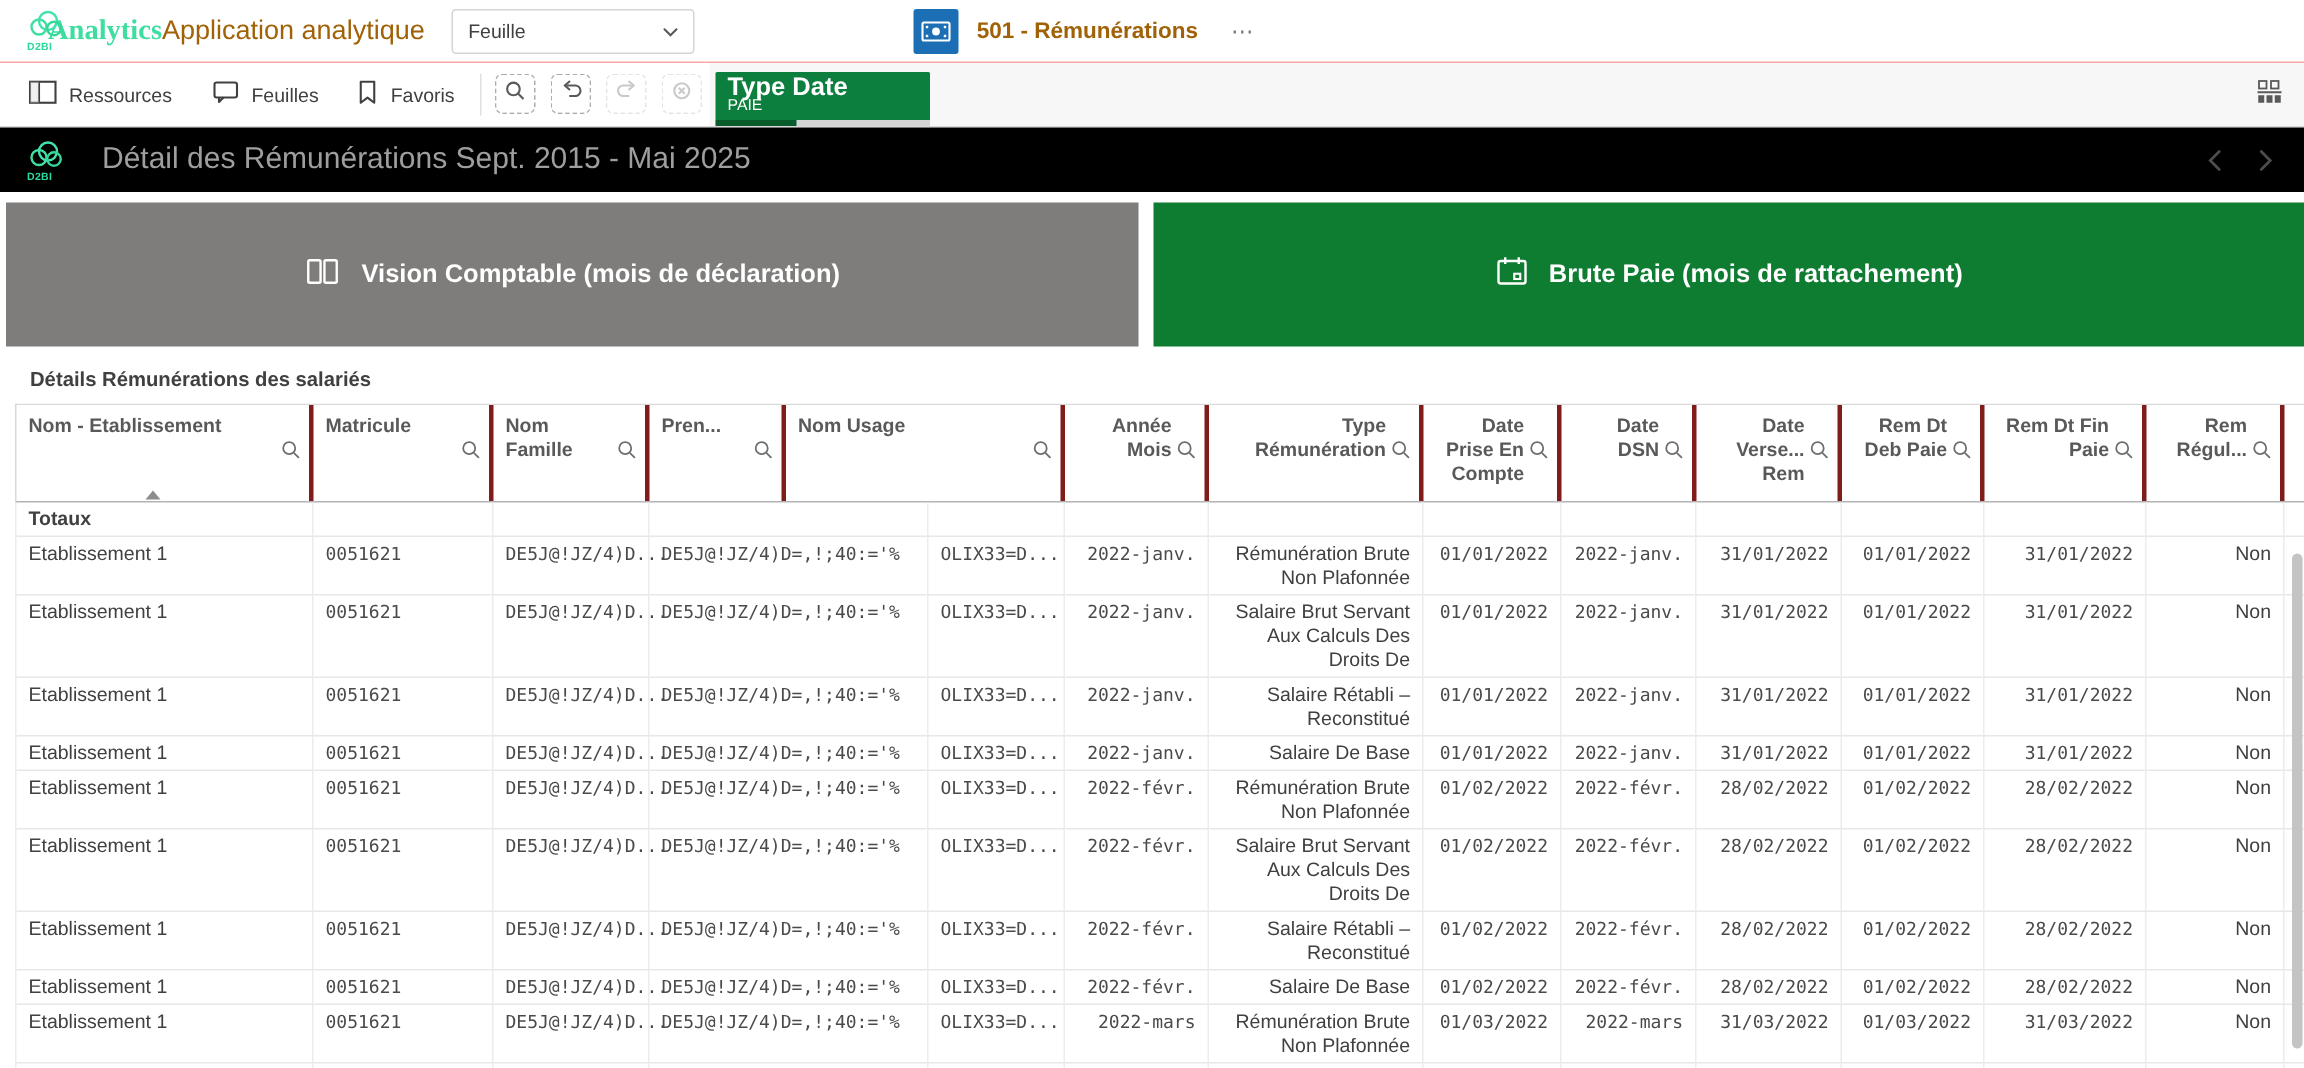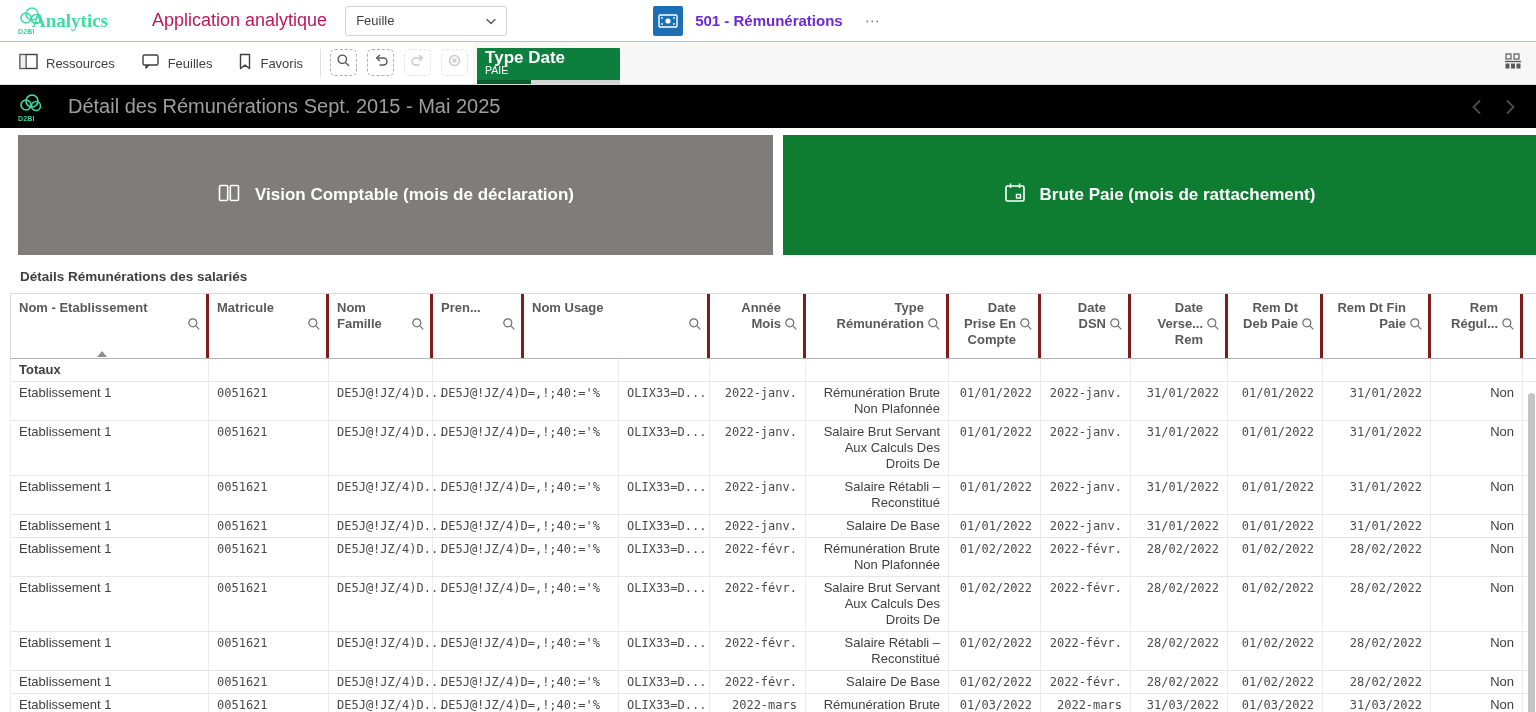--- a/index.html
+++ b/index.html
@@ -5,26 +5,26 @@
   * { margin:0; padding:0; box-sizing:border-box; }
   html,body { width:1536px; height:712px; overflow:hidden; background:#fff;
     font-family:"Liberation Sans", sans-serif; color:#404040; }
 
   
   .topbar { height:42px; display:flex; align-items:center; border-bottom:1px solid #fca5a5; background:#fff; }
   .logo { display:flex; align-items:center; margin-left:18px; width:90px; }
   .logo-glyph { position:relative; width:26px; height:30px; }
   .logo-sub { position:absolute; left:0; bottom:1px; font-size:7px; font-weight:bold; color:#2bd99b; letter-spacing:.2px; }
   .logo-brand { font-family:"Liberation Serif", serif; font-weight:bold; font-size:19px; color:#3edda0; margin-left:2px; }
-  .app-title { margin-left:44px; font-size:18px; color:#be185d; }
+  .app-title { font-size:18px; color:#a16207; }
   .sheet-select { margin-left:18px; width:162px; height:30px; border:1px solid #d4d4d4; border-radius:3px;
     display:flex; align-items:center; justify-content:space-between; padding:0 10px; font-size:13px; color:#404040; cursor:pointer; }
   .tab { display:flex; align-items:center; margin-left:146px; cursor:pointer; }
   .tab-icon { width:30px; height:30px; background:#1d6fb5; border-radius:2px; display:flex; align-items:center; justify-content:center; }
-  .tab-label { margin-left:12px; font-size:15px; font-weight:bold; color:#6d28d9; }
+  .tab-label { margin-left:12px; font-size:15px; font-weight:bold; color:#a16207; }
   .tab-menu { margin-left:16px; color:#7b7b7b; font-size:15px; letter-spacing:2px; cursor:pointer; padding:4px 6px; }
 
   
   .toolbar { height:43px; display:flex; align-items:stretch; border-bottom:1px solid #d9d9d9; background:#fff; }
   .nav-item { display:flex; align-items:center; gap:8px; padding:0 13px; font-size:13px; color:#404040; cursor:pointer; }
   .tb-sep { width:1px; background:#e0e0e0; margin:7px 4px; }
   .tool-btn { width:27px; height:27px; margin:7px 5px; border:1px dashed #adadad; border-radius:5px;
     display:flex; align-items:center; justify-content:center; cursor:pointer; background:#fff; }
   .tool-btn.disabled { opacity:.32; cursor:default; }
   .sel-area { flex:1; background:#f7f7f7; display:flex; align-items:flex-start; padding:6px 0 0 4px; }
@@ -37,21 +37,21 @@
   .grid-btn { width:46px; display:flex; align-items:center; justify-content:center; background:#f7f7f7; cursor:pointer; }
 
   
   .sheet-header { height:43px; display:flex; align-items:center; background:#000000; }
   .sheet-logo { margin-left:18px; width:26px; position:relative; height:32px; }
   .sheet-title { margin-left:24px; font-size:20px; color:#9e9e9e; }
   .sheet-nav { margin-left:auto; margin-right:14px; display:flex; gap:10px; }
   .nav-chev { width:24px; height:24px; display:flex; align-items:center; justify-content:center; cursor:pointer; }
 
   
-  .vision-row { display:flex; gap:10px; padding-left:18px; margin-top:7px; height:120px; }
+  .vision-row { display:flex; gap:10px; padding-left:4px; margin-top:7px; height:96px; }
   .vision-btn { display:flex; align-items:center; justify-content:center; gap:14px; color:#fff;
     font-size:17px; font-weight:bold; cursor:pointer; border:none; }
   .vision-comptable { width:755px; background:#7e7d7b; }
   .vision-paie { flex:1; background:#0e7c31; }
 
   
   .table-title { margin:14px 0 0 20px; font-size:13.5px; font-weight:bold; color:#404040; }
   .table-wrap { position:relative; margin-left:10px; margin-top:9px; height:444px; overflow:hidden; width:1526px; }
   .thead { display:flex; border-top:1px solid #d9d9d9; border-bottom:1px solid #b3b3b3; border-left:1px solid #d9d9d9; height:66px; background:#fff; }
   .hcell { position:relative; display:flex; align-items:flex-start; padding:6px 5px 10px 8px; border-right:3px solid #7f1d1d; cursor:pointer;font-weight:bold; }

